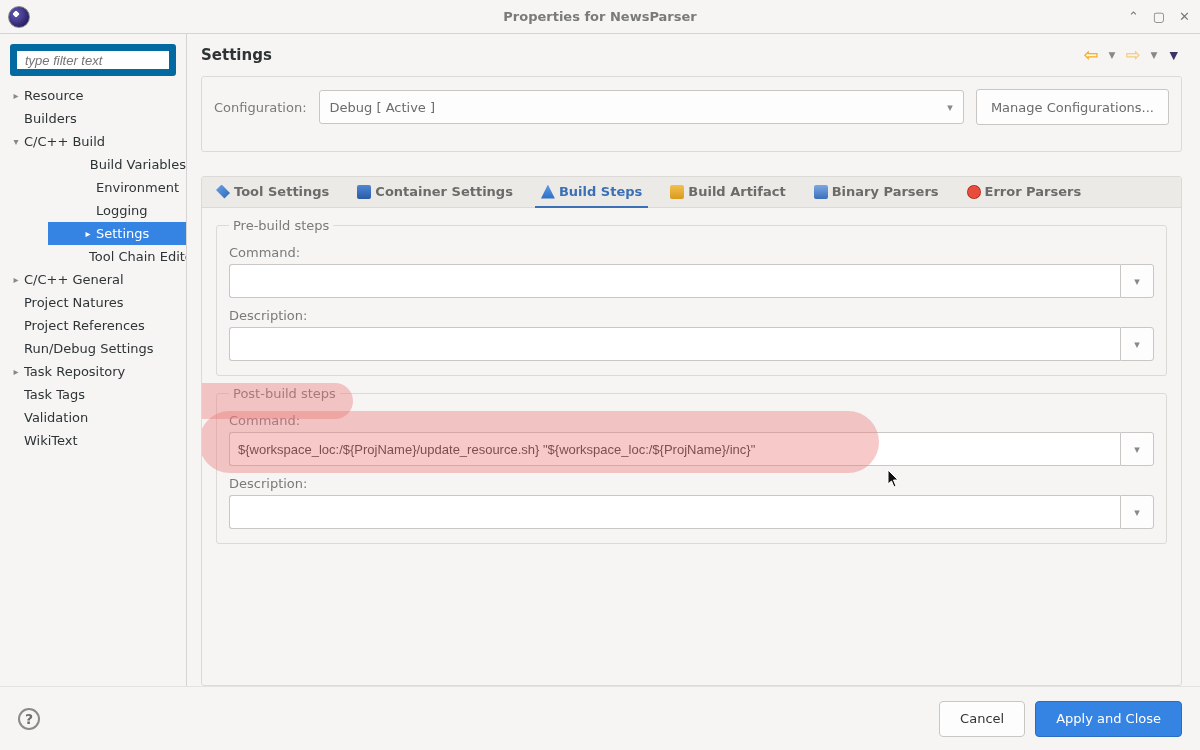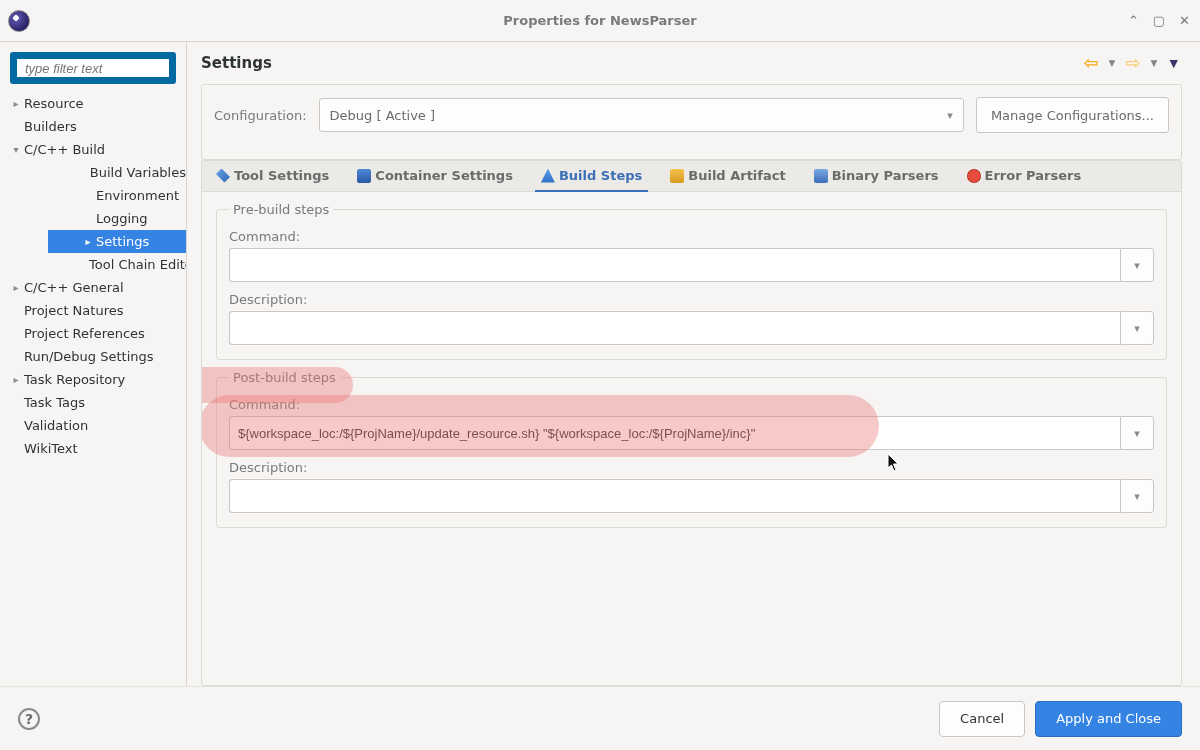--- a/index.html
+++ b/index.html
@@ -11,21 +11,21 @@
     background: #f6f5f4;
     color: #2e3436;
     overflow: hidden;
   }
   .window {
     width: 1200px; height: 750px;
     display: flex; flex-direction: column;
   }
   
   .titlebar {
-    height: 42px;
+    height: 34px;
     display: flex; align-items: center;
     border-bottom: 1px solid #d6d3d1;
     position: relative;
   }
   .titlebar .app-icon {
     width: 22px; height: 22px; margin-left: 8px;
     border-radius: 50%;
     background: radial-gradient(circle at 35% 35%, #fff 0%, #fff 15%, #5950a8 16%, #2b2268 70%, #1a144a 100%);
     border: 1px solid #888;
   }
@@ -121,21 +121,21 @@
   }
   .manage-btn {
     height: 36px; padding: 0 14px;
     border: 1px solid #c9c6c3; border-radius: 3px;
     background: #fdfdfd; color: #6b6b6b; cursor: default;
     display: flex; align-items: center;
   }
 
   
   .tabs-box {
-    margin-top: 0;
+    margin-top: 24px;
     border: 1px solid #dcdad7; border-radius: 3px;
     background: #f6f5f4;
     flex: 1; display: flex; flex-direction: column;
     min-height: 0;
   }
   .tabs-header {
     display: flex; border-bottom: 1px solid #dcdad7;
     background: #eceae7;
     border-top-left-radius: 3px; border-top-right-radius: 3px;
   }

